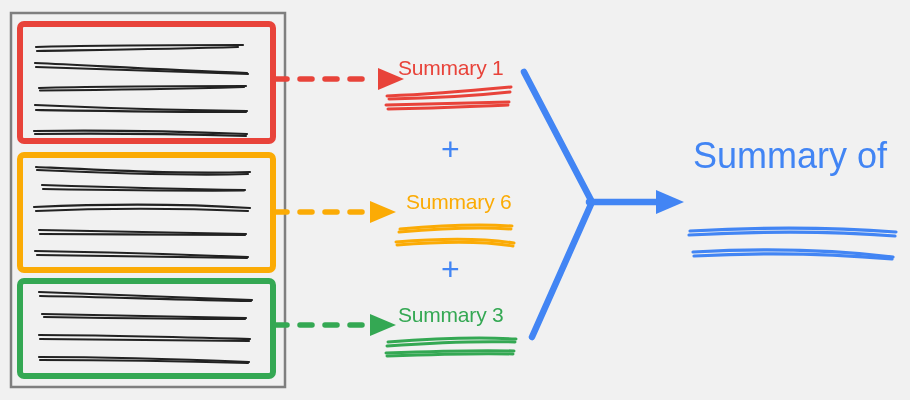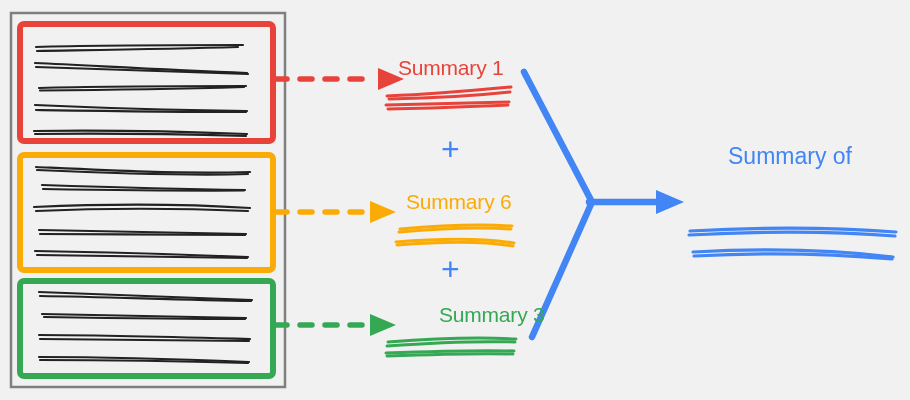--- a/index.html
+++ b/index.html
@@ -124,24 +124,24 @@
       <path d="M689 235 C 762 231, 832 231, 895 236"></path>
       <path d="M693 252 C 765 248, 835 250, 893 257"></path>
       <path d="M694 256 C 766 252, 836 254, 892 259"></path>
     </g>
   </svg>
 
   <div class="lbl sum-label" style="left:398px;top:56px;color:#E8433A;">Summary 1</div>
 
   <div class="lbl sum-label" style="left:406px;top:190px;color:#FBAB05;">Summary 6</div>
 
-  <div class="lbl sum-label" style="left:398px;top:303px;color:#34A853;margin-left:41px;">Summary 3</div>
+  <div class="lbl sum-label" style="left:398px;top:303px;color:#34A853;">Summary 3</div>
 
   <div class="lbl" style="left:441px;top:131px;font-size:32px;color:#4285F4;font-weight:400;">+</div>
 
   <div class="lbl" style="left:441px;top:251px;font-size:32px;color:#4285F4;font-weight:400;">+</div>
 
   <div style="position:absolute;left:690px;top:137px;width:200px;color:#4285F4;
-              font-family:'Liberation Sans',sans-serif;font-size:23px;line-height:38px;text-align:center;">
+              font-family:'Liberation Sans',sans-serif;font-size:36px;line-height:38px;text-align:center;">
     <div>Summary of</div>
   </div>
 
 </div>
 
 </body></html>

